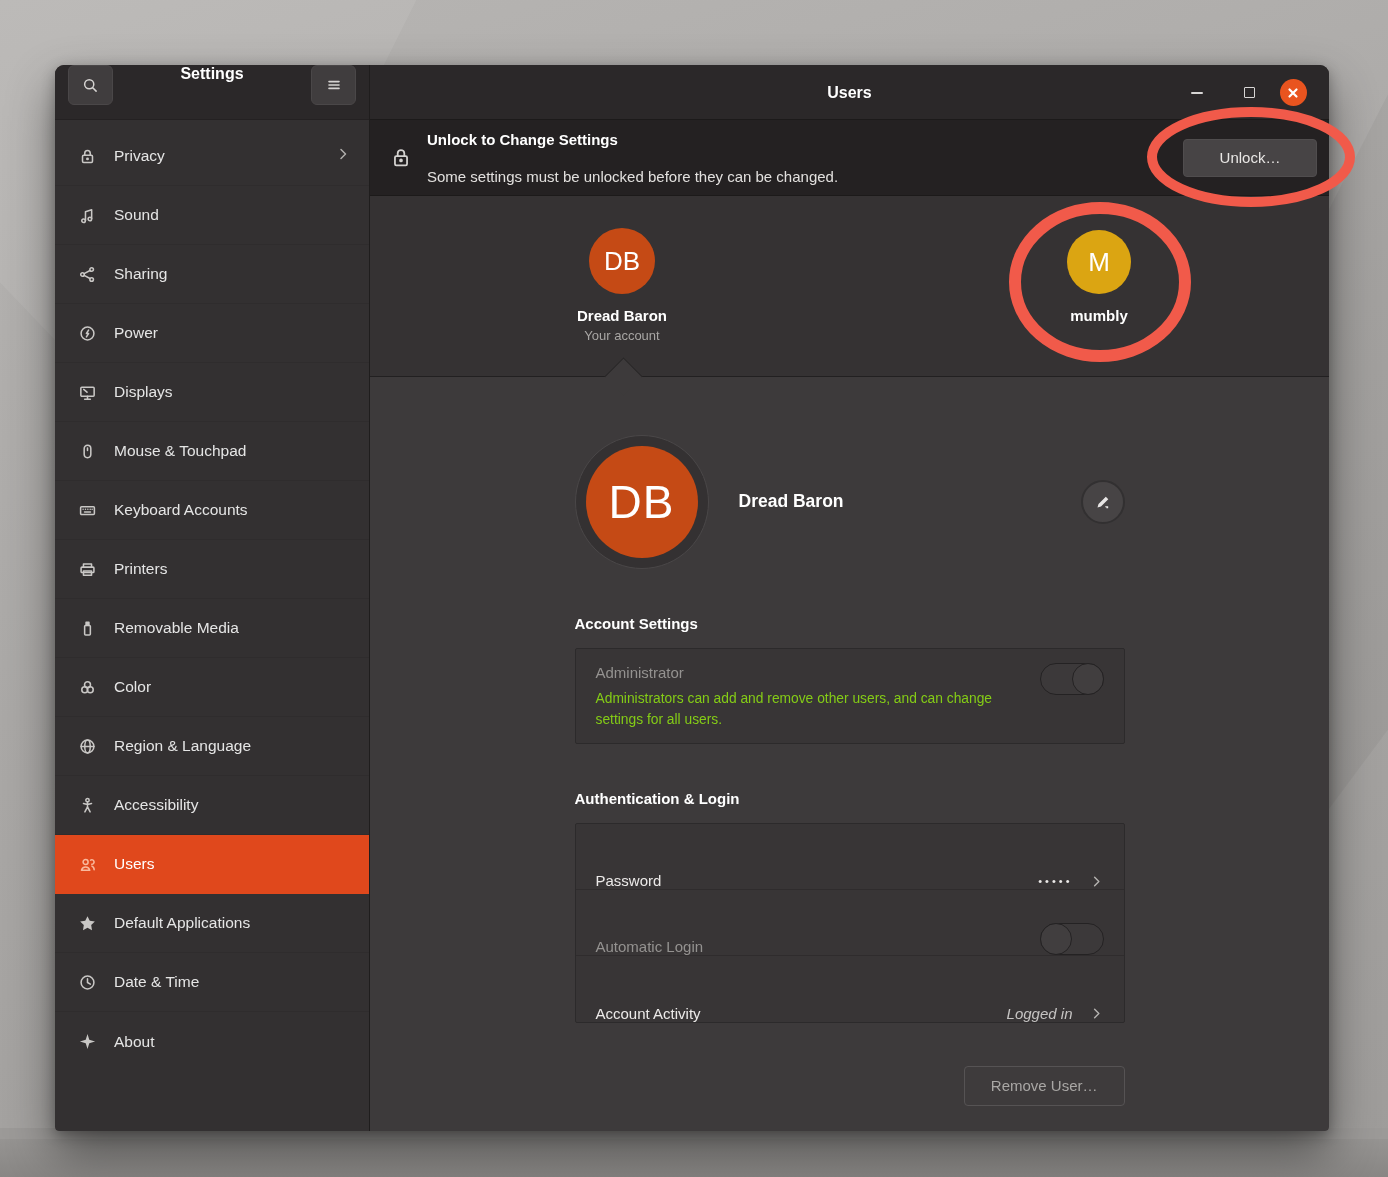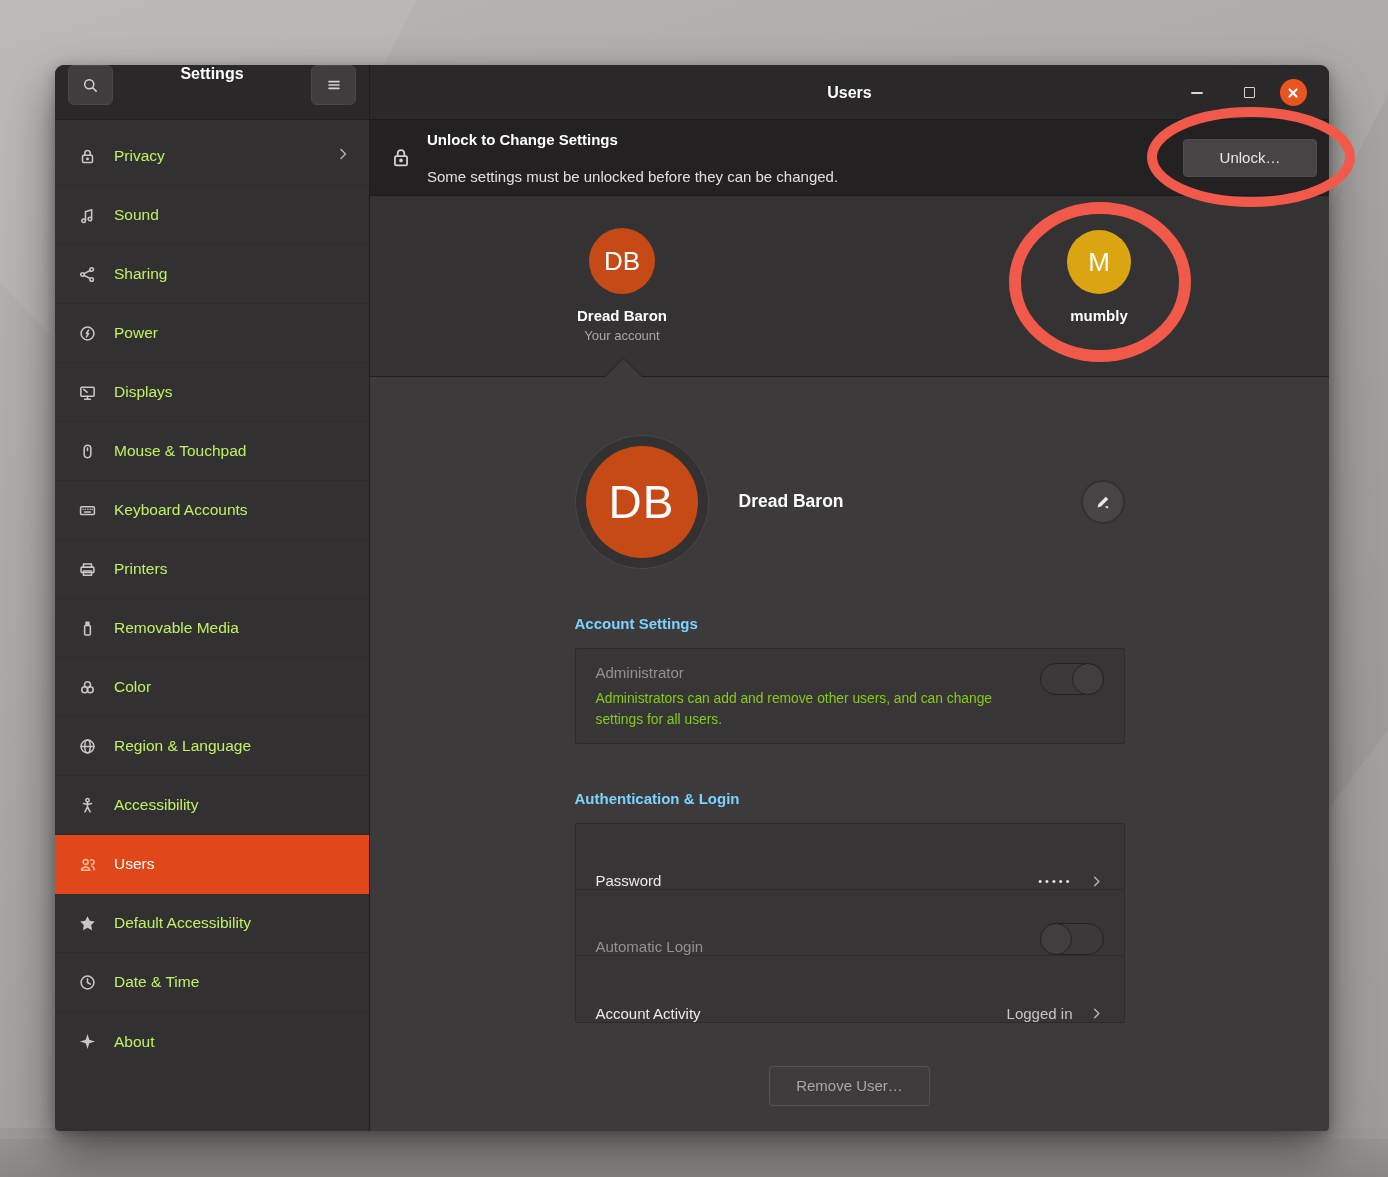--- a/index.html
+++ b/index.html
@@ -36,21 +36,21 @@
     color:#ffffff; font-weight:700; font-size:16px; pointer-events:none; }
   .sidebar-header .sq-btn.right { margin-left:auto; }
   .nav { padding-top:7px; flex:1; }
   .side-item { height:59px; display:flex; align-items:center; padding:0 18px 0 22px;
     border-bottom:1px solid rgba(0,0,0,0.08); position:relative; }
   .side-item .icn { width:20px; height:20px; margin-right:17px; flex:0 0 20px;
     display:flex; align-items:center; justify-content:center; }
   .side-item svg { width:19px; height:19px; stroke:#c9c7c5; fill:none;
     stroke-width:1.3; stroke-linecap:round; stroke-linejoin:round; }
   .side-item svg.fillicon path { fill:#c9c7c5; stroke:none; }
-  .side-item .label { color:#bef264; font-size:15.5px; }
+  .side-item .label { color:#e5e5e5; font-size:15.5px; }
   .side-item .chev { margin-left:auto; }
   .side-item .chev svg { width:16px; height:16px; stroke:#b0aeac; stroke-width:1.5; }
   .side-item.sel { background:#e0481c; border-bottom-color:transparent; }
   .side-item.sel svg { stroke:#f9b99d; }
   .side-item.sel .label { color:#ffffff; }
 
   
   .main { flex:1; display:flex; flex-direction:column; background:#3d3a3b; min-width:0; }
   .headerbar { height:55px; background:#2b2829; border-bottom:1px solid #1c1a1a;
     position:relative; flex:0 0 55px; }
@@ -104,46 +104,46 @@
     border:1px solid #4a4748; display:flex; align-items:center; justify-content:center; }
   .avatar-lg { width:112px; height:112px; border-radius:50%;
     display:flex; align-items:center; justify-content:center;
     color:#ffffff; font-size:46px; font-weight:400; letter-spacing:1px; }
   .detail-name { margin-left:30px; color:#ffffff; font-weight:700; font-size:17.5px; }
   .edit-btn { margin-left:auto; width:44px; height:44px; border-radius:50%;
     background:#474445; border:2px solid #323031;
     display:flex; align-items:center; justify-content:center; }
   .edit-btn svg { width:18px; height:18px; }
 
-  .section-heading { margin-top:46px; color:#7dd3fc; font-weight:700; font-size:15px; }
+  .section-heading { margin-top:46px; color:#ffffff; font-weight:700; font-size:15px; }
   .card { margin-top:16px; background:#383536; border:1px solid #2c2a2b; border-radius:2px; }
   .card-admin { padding:15px 20px 12px; position:relative; }
   .admin-label { color:#949290; font-size:15px; }
   .admin-desc { margin-top:7px; color:#84cc16; font-size:13.8px; line-height:1.55;
     width:430px; }
   .switch { width:64px; height:32px; border-radius:16px; background:#3c393a;
     border:1px solid #242223; position:relative; }
   .switch .knob { position:absolute; top:-1px; width:32px; height:32px; border-radius:50%;
     background:#413e3f; border:1px solid #242223; }
   .switch.on .knob { right:-1px; } .switch.off .knob { left:-1px; }
   .switch-admin { position:absolute; right:20px; top:14px; }
 
   .row { height:66px; display:flex; align-items:flex-end; padding:0 20px;
     border-bottom:1px solid #2f2c2d; }
   .row:last-child { border-bottom:none; }
   .row-label { font-size:15px; color:#eceae9; }
   .row-label.dim { color:#949290; }
   .row-right { margin-left:auto; display:flex; align-items:center; }
   .dots { color:#eceae9; font-size:11px; letter-spacing:3px; }
-  .row-value { color:#c6c4c3; font-size:15px; }
+  .row-value { color:#c6c4c3; font-size:15px;font-style:italic; }
   .row-chev { margin-left:16px; display:flex; }
   .row-chev svg { width:15px; height:15px; stroke:#b5b3b1; stroke-width:1.5;
     fill:none; stroke-linecap:round; stroke-linejoin:round; }
 
-  .remove-row { margin-top:43px; display:flex; justify-content:center; }
+  .remove-row { margin-top:43px; display:flex; justify-content:flex-end; }
   .remove-btn { padding:0 26px; height:40px; background:#3e3b3c; border:1px solid #565354;
     border-radius:4px; color:#a9a7a5; font-size:15px; display:flex; align-items:center;
     font-family:inherit; }
 
   
   .annotation-overlay { position:absolute; inset:0; pointer-events:none; z-index:50; }
 </style>
 </head>
 <body>
 
@@ -315,21 +315,21 @@
           </span>
         <span class="label">Users</span>
       </div>
 
       <div class="side-item">
         <span class="icn">
             <svg viewBox="0 0 16 16" class="fillicon">
               <path d="M8 1.8l1.9 3.9 4.3.6-3.1 3 .7 4.3L8 11.6l-3.8 2 .7-4.3-3.1-3 4.3-.6z"></path>
             </svg>
           </span>
-        <span class="label">Default Accessibility</span>
+        <span class="label">Default Applications</span>
       </div>
 
       <div class="side-item">
         <span class="icn">
             <svg viewBox="0 0 16 16">
               <circle cx="8" cy="8" r="5.4"></circle>
               <path d="M8 4.8V8l2.4 1.4"></path>
             </svg>
           </span>
         <span class="label">Date &amp; Time</span>

